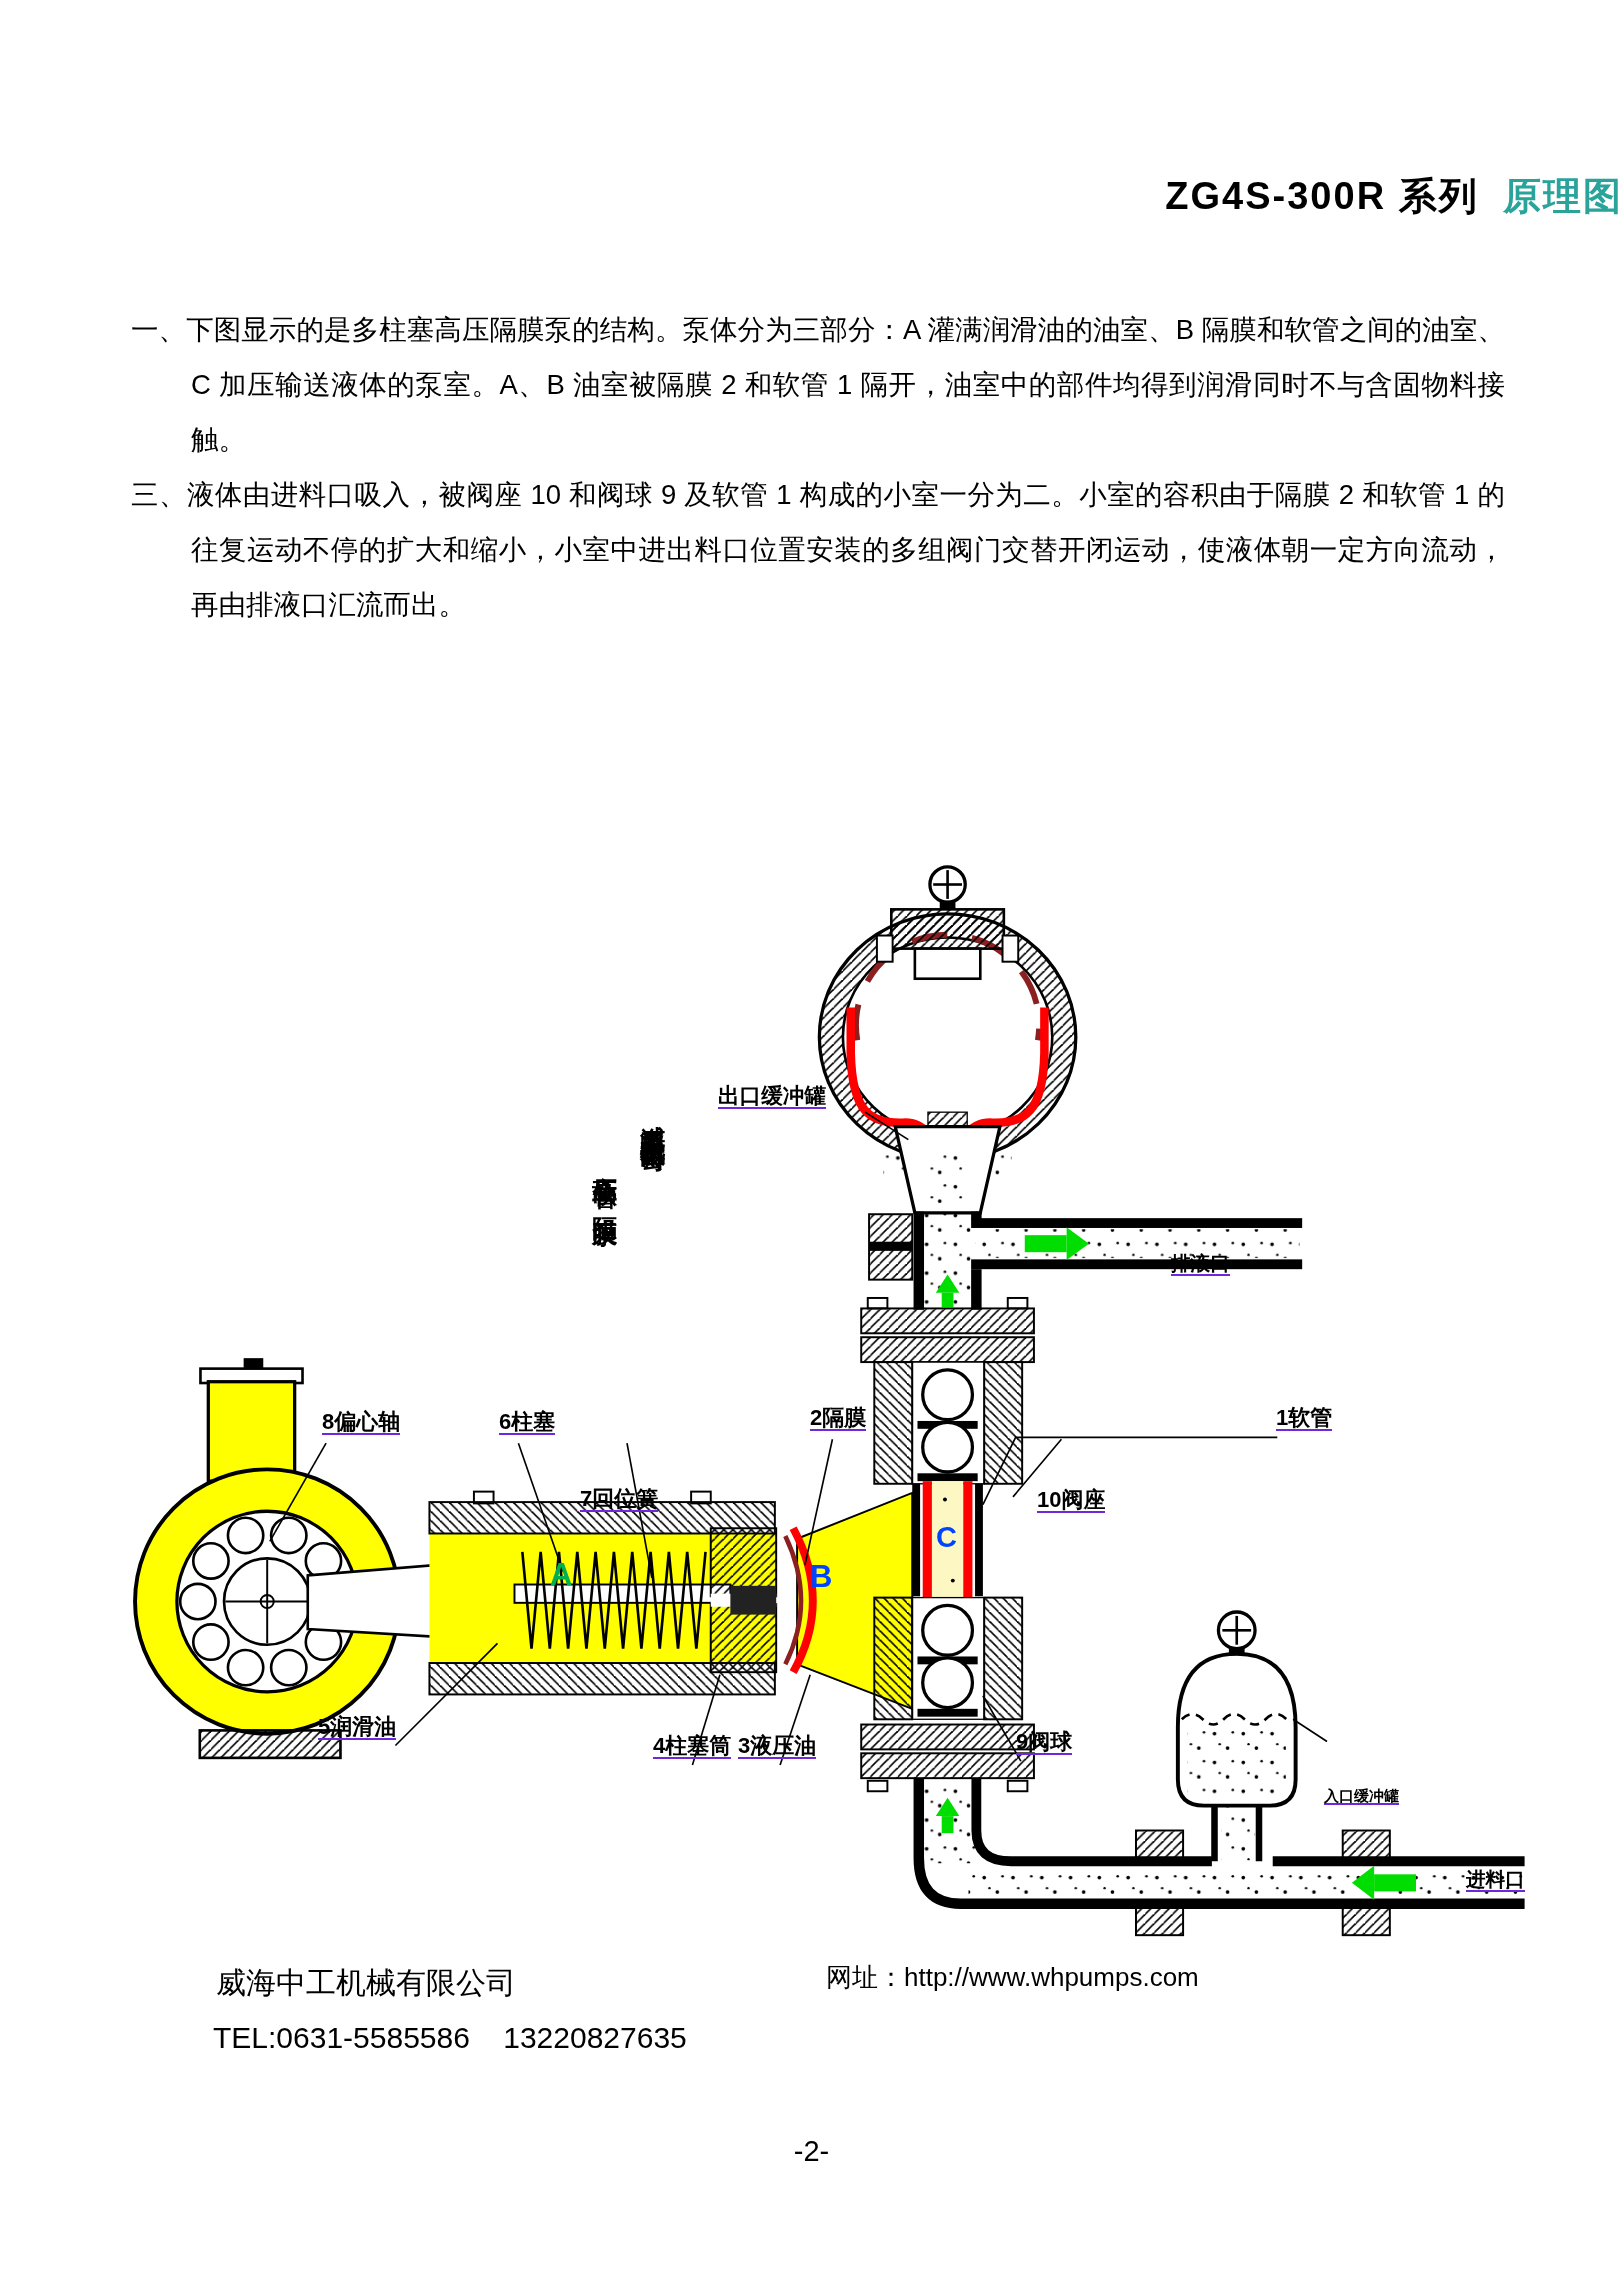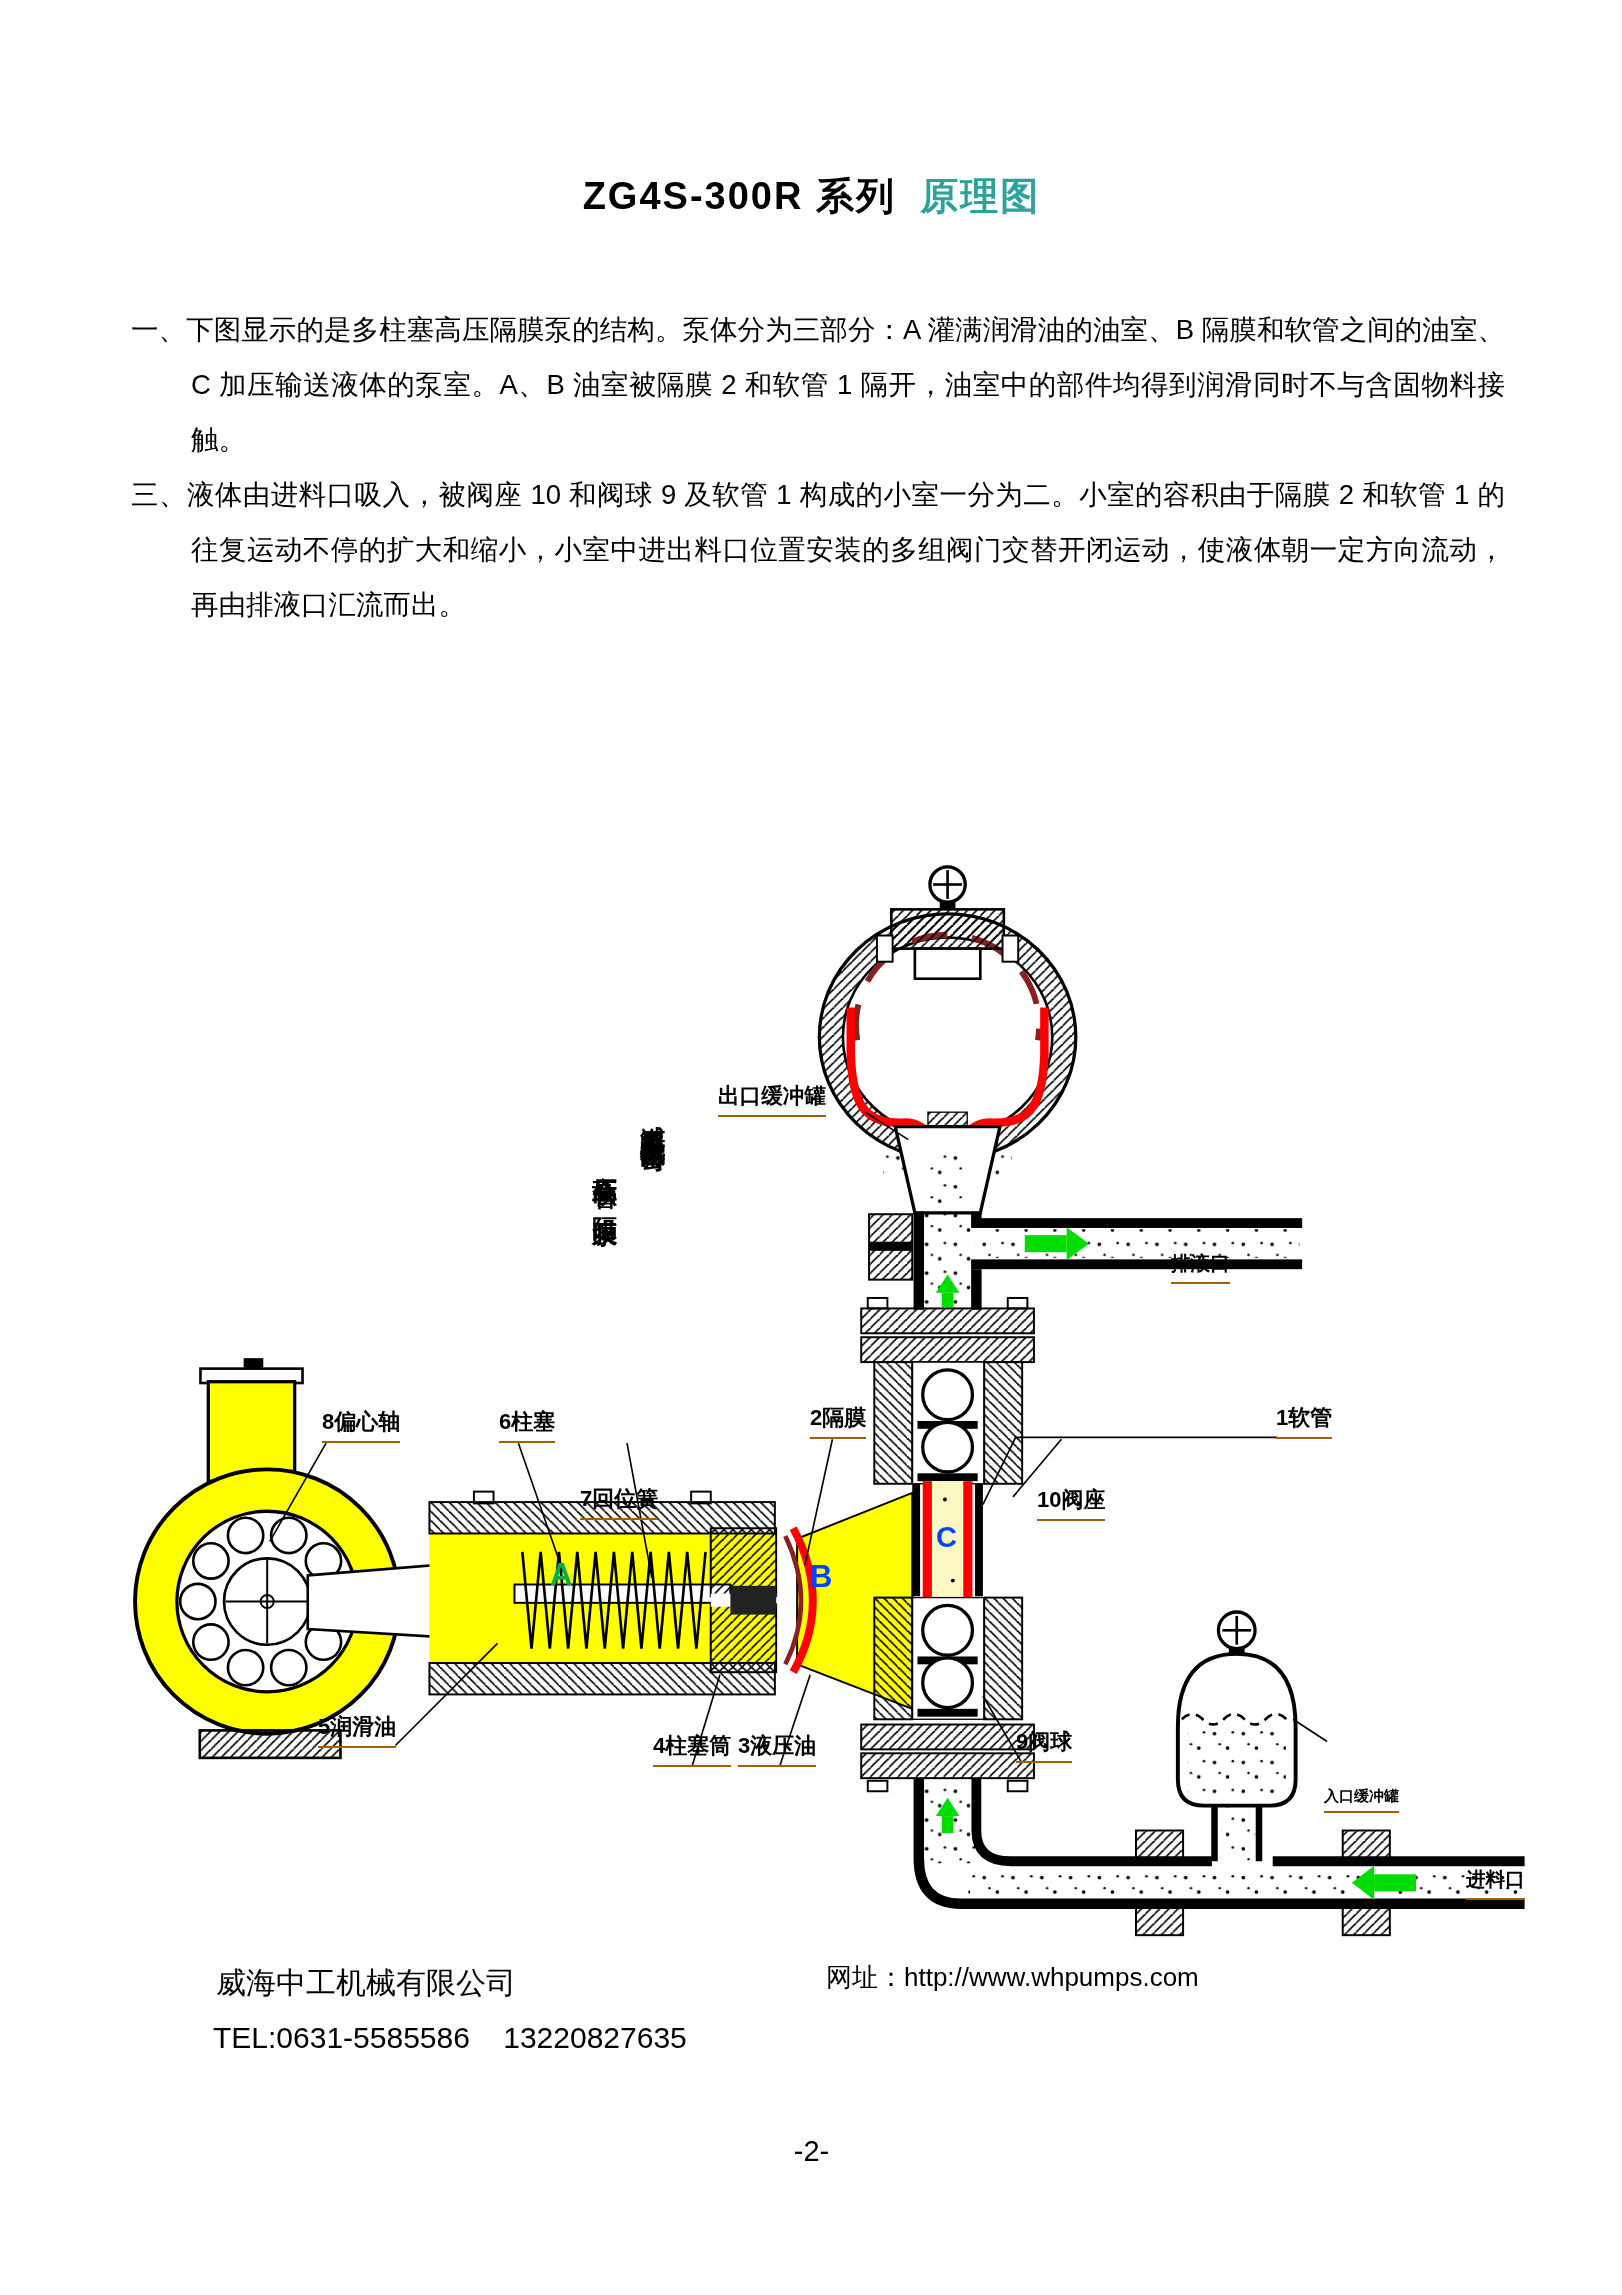--- a/index.html
+++ b/index.html
@@ -1,28 +1,28 @@
 <!DOCTYPE html>
 <html style="font-size:10.5px"><head>
 <meta charset="utf-8">
 <style>
   html,body{margin:0;padding:0;background:#888;}
   .page{position:relative;width:1623px;height:2295px;background:#ffffff;
         font-family:"Liberation Sans","DejaVu Sans",sans-serif;color:#000;overflow:hidden;}
-  .title{position:absolute;top:171px;left:0;width:100%;text-align:center;
+  .title{position:absolute;top:171px;left:0;width:100%;text-align:right;
          font-size:38px;font-weight:600;letter-spacing:2px;}
   .title .teal{font-weight:600;}
   .paras{position:absolute;left:131px;top:302px;width:1374px;font-size:27.5px;
          line-height:55px;text-align:justify;}
   .para{padding-left:60px;text-indent:-60px;margin:0 0 0 0;}
   .pnum{display:inline;}
   .diagram{position:absolute;left:0;top:0;width:1623px;height:2295px;}
   svg{position:absolute;left:0;top:0;}
   .dlabel{position:absolute;font-size:22px;font-weight:700;line-height:1;
-          white-space:nowrap;border-bottom:2px solid #a16207;padding-bottom:8px;}
+          white-space:nowrap;border-bottom:2px solid #6d28d9;padding-bottom:0;}
   .dlabel.small{font-size:19.6px;}
   .zone{position:absolute;font-size:31px;font-weight:700;line-height:1;}
   .vtext{position:absolute;writing-mode:vertical-rl;text-orientation:upright;
          font-size:25px;font-weight:700;line-height:1.05;letter-spacing:2.6px;white-space:nowrap;}
   .footer-company{position:absolute;left:216px;top:1963px;font-size:30px;}
   .footer-tel{position:absolute;left:213px;top:2021px;font-size:30px;white-space:pre;}
   .footer-web{position:absolute;left:826px;top:1960px;font-size:26px;}
   .pageno{position:absolute;left:0;top:2135px;width:100%;text-align:center;font-size:29px;}
 </style>
 </head>

